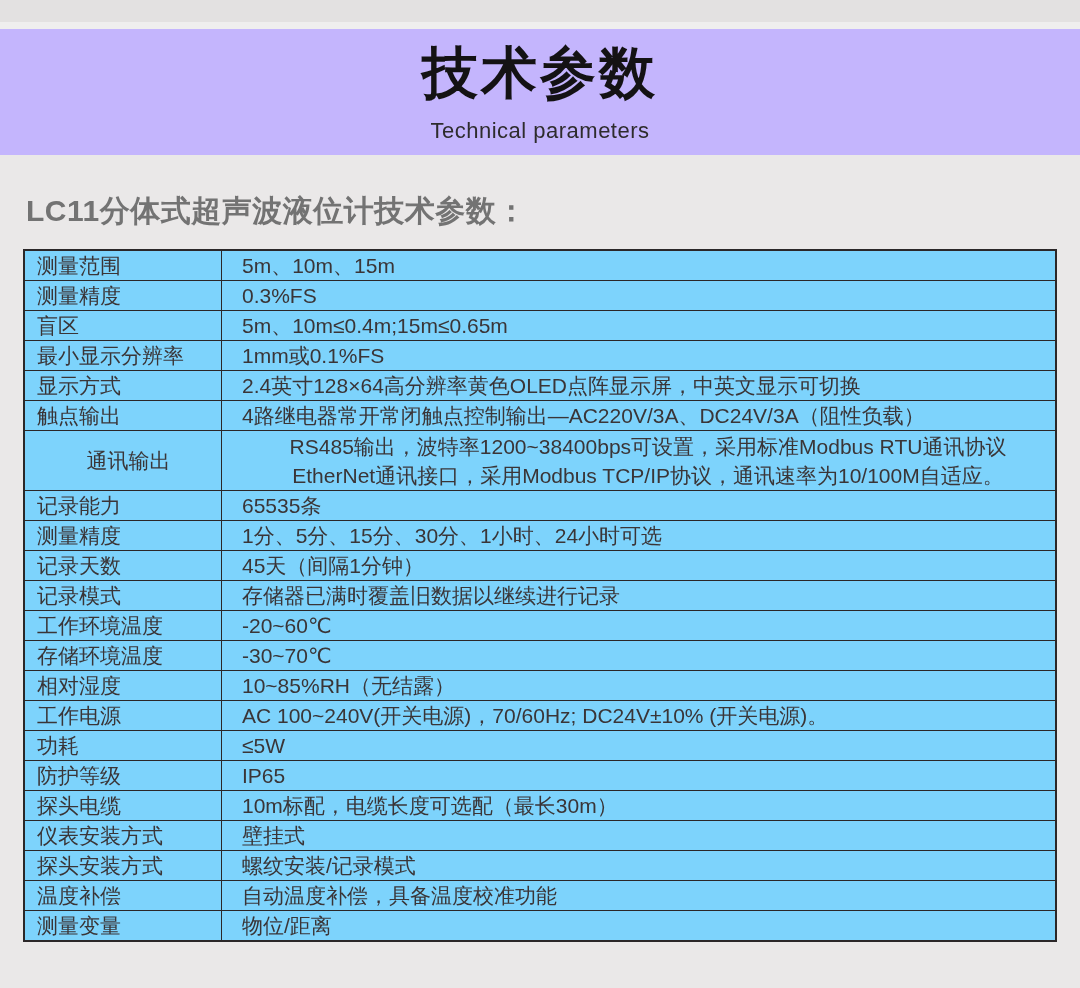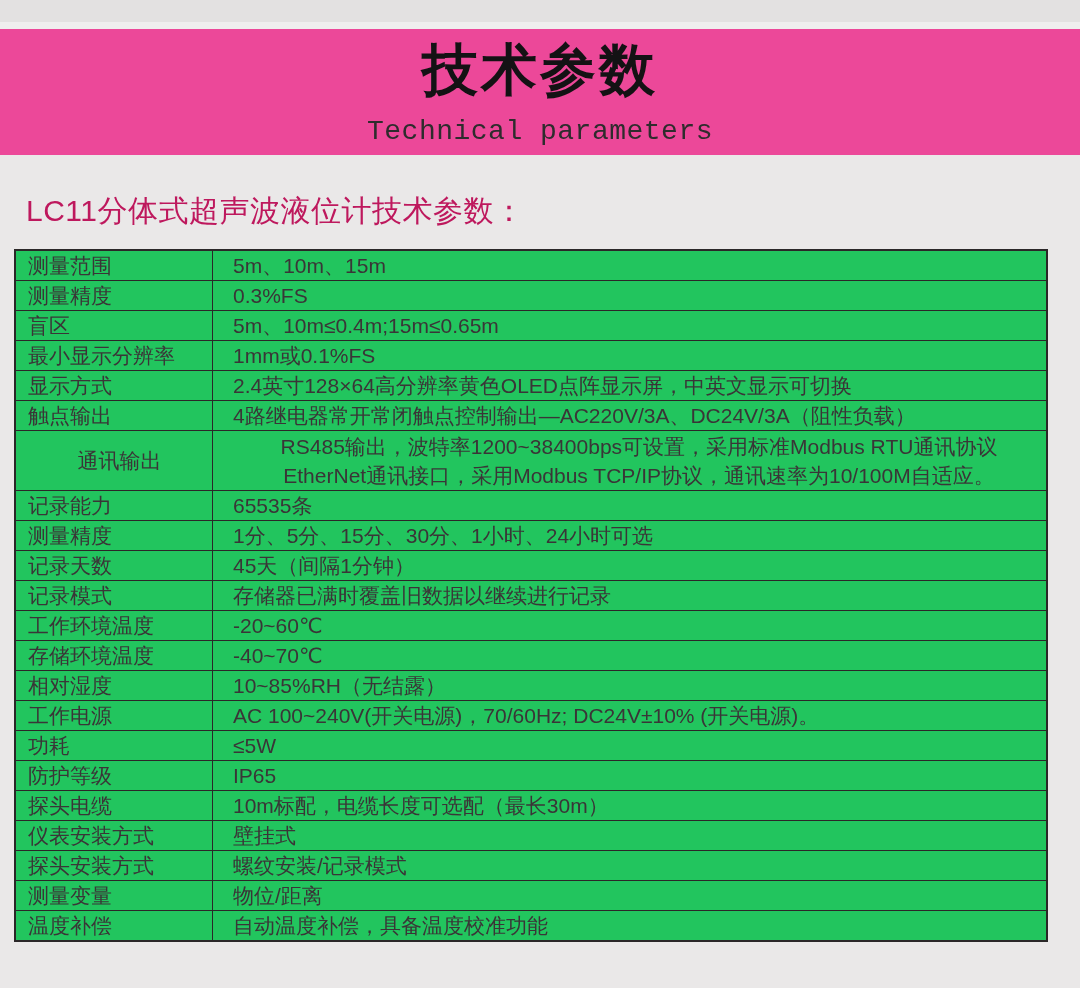--- a/index.html
+++ b/index.html
@@ -16,59 +16,58 @@
   .top-strip {
     height: 22px;
     background: #e3e1e1;
   }
   .gap-strip {
     height: 7px;
     background: #efeeee;
   }
   .header-band {
     height: 126px;
-    background: #ec4899;
+    background: #c4b5fd;
     display: flex;
     flex-direction: column;
     align-items: center;
     justify-content: center;
     text-align: center;
   }
   .main-title {
     font-size: 56px;
     font-weight: 700;
     color: #141214;
     letter-spacing: 3px;
     line-height: 1.05;
     margin-top: 4px;
   }
   .subtitle {
-    font-size: 28px;
+    font-size: 22px;
     color: #2e2c2d;
     margin-top: 16px;
     letter-spacing: 0.5px;
-    font-family: Liberation Mono, monospace;
   }
   .content {
     padding-top: 36px;
   }
   .section-heading {
     margin: 0 0 17px 26px;
     font-size: 30px;
-    font-weight: 400;
-    color: #be185d;
+    font-weight: 700;
+    color: #737373;
     letter-spacing: 0.5px;
   }
   table.spec-table {
-    margin-left: 14px;
+    margin-left: 23px;
     width: 1034px;
     border-collapse: collapse;
     border: 2px solid #2b2728;
     table-layout: fixed;
-    background: #22c55e;
+    background: #7dd3fc;
   }
   table.spec-table td {
     border: 1px solid #2b2728;
     font-size: 21px;
     color: #3a3537;
     vertical-align: middle;
     padding-top: 0;
     padding-bottom: 0;
     overflow: hidden;
   }
@@ -148,21 +147,21 @@
         <tr>
           <td class="param-cell">记录模式</td>
           <td class="value-cell">存储器已满时覆盖旧数据以继续进行记录</td>
         </tr>
         <tr>
           <td class="param-cell">工作环境温度</td>
           <td class="value-cell">-20~60℃</td>
         </tr>
         <tr>
           <td class="param-cell">存储环境温度</td>
-          <td class="value-cell">-40~70℃</td>
+          <td class="value-cell">-30~70℃</td>
         </tr>
         <tr>
           <td class="param-cell">相对湿度</td>
           <td class="value-cell">10~85%RH（无结露）</td>
         </tr>
         <tr>
           <td class="param-cell">工作电源</td>
           <td class="value-cell">AC 100~240V(开关电源)，70/60Hz; DC24V±10% (开关电源)。</td>
         </tr>
         <tr>
@@ -179,22 +178,22 @@
         </tr>
         <tr>
           <td class="param-cell">仪表安装方式</td>
           <td class="value-cell">壁挂式</td>
         </tr>
         <tr>
           <td class="param-cell">探头安装方式</td>
           <td class="value-cell">螺纹安装/记录模式</td>
         </tr>
         <tr>
+          <td class="param-cell">温度补偿</td>
+          <td class="value-cell">自动温度补偿，具备温度校准功能</td>
+        </tr>
+        <tr>
           <td class="param-cell">测量变量</td>
           <td class="value-cell">物位/距离</td>
-        </tr>
-        <tr>
-          <td class="param-cell">温度补偿</td>
-          <td class="value-cell">自动温度补偿，具备温度校准功能</td>
         </tr>
       </tbody>
   </table>
 </div>
 
 </body></html>

